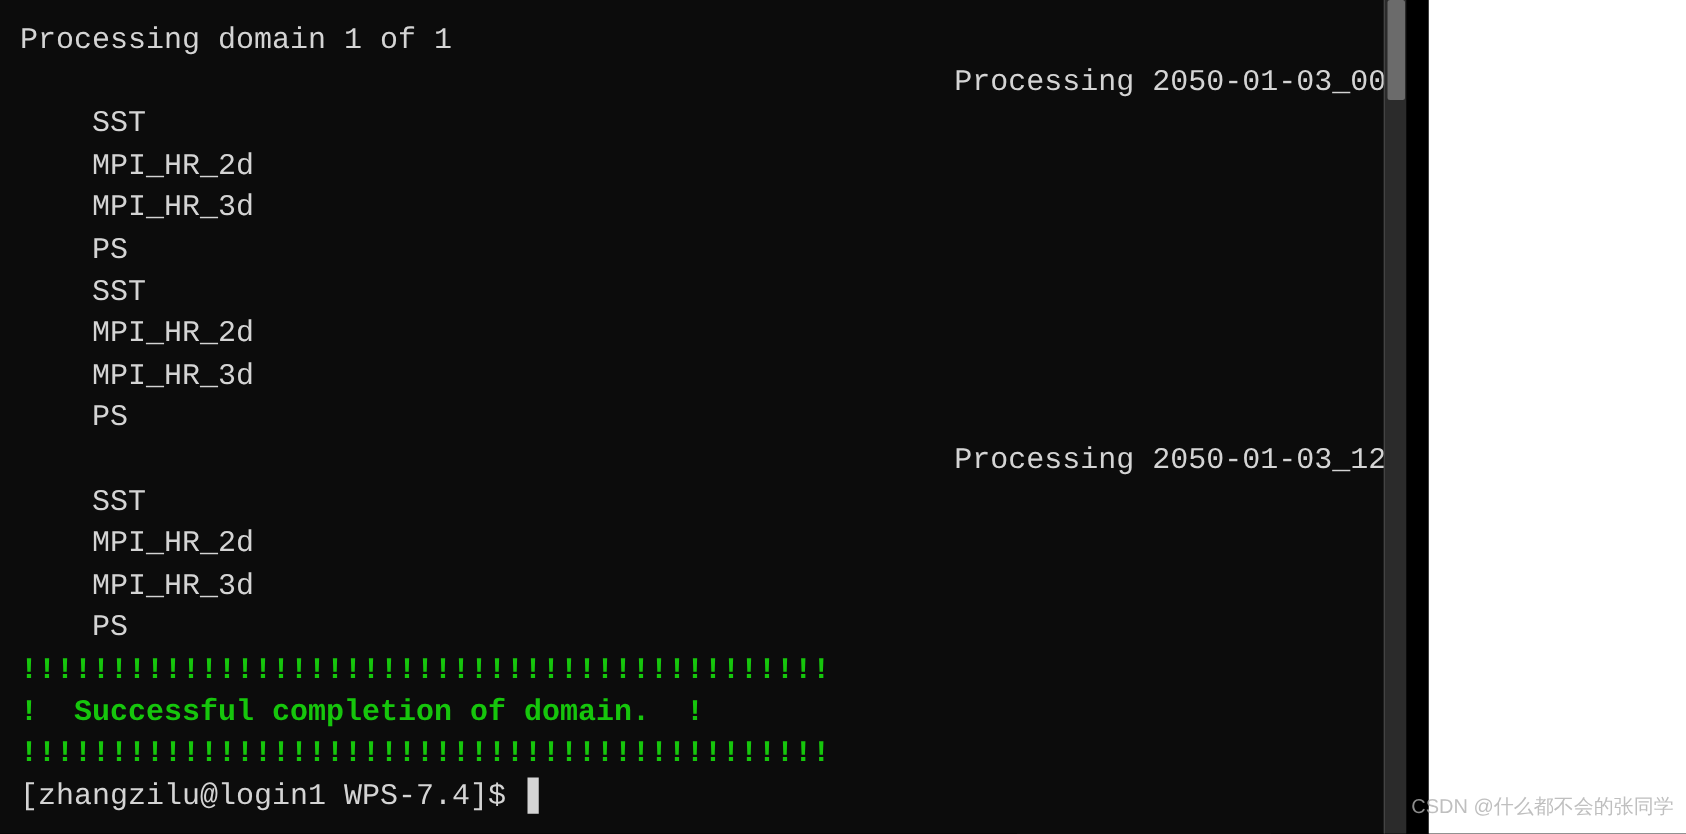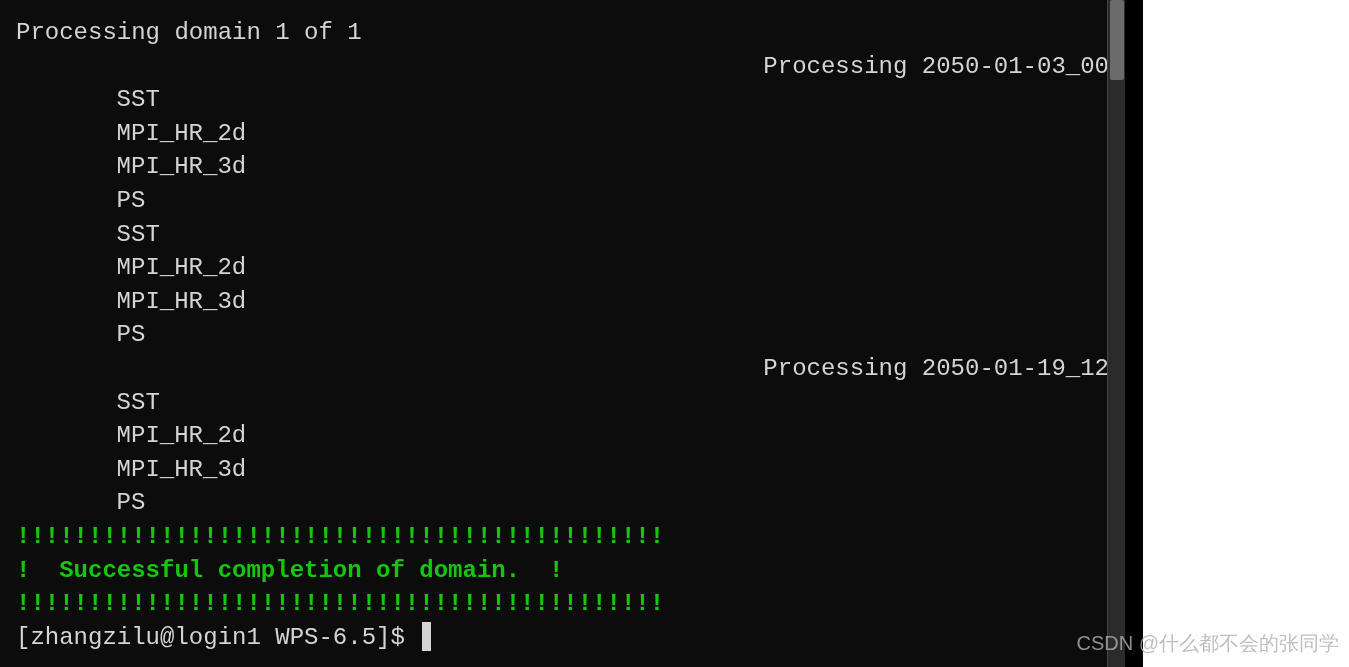--- a/index.html
+++ b/index.html
@@ -27,21 +27,20 @@
     .line {
       white-space: pre;
       color: #d4d4d4;
     }
     .indent-1 {
       padding-left: 1ch;
       text-align: right;
     }
     .indent-4 {
       padding-left: 4ch;
-      margin-left: 43px;
     }
     .green {
       color: #16c60c;
       font-weight: bold;
     }
     .prompt-line {
       white-space: pre;
     }
     .prompt-user {
       color: #d4d4d4;
@@ -79,52 +78,52 @@
       width: 206px;
       height: 667px;
       background: #fff;
     }
     .watermark {
       position: absolute;
       right: 10px;
       bottom: 10px;
       color: #b0b0b0;
       font-family: Arial, sans-serif;
-      font-size: 20px;
+      font-size: 16px;
       opacity: 0.8;
     }
   </style>
 </head>
 <body>
 
 <div class="terminal">
   <div class="line">Processing domain 1 of 1</div>
 
   <div class="line indent-1">Processing 2050-01-03_00</div>
   <div class="line indent-4">SST</div>
   <div class="line indent-4">MPI_HR_2d</div>
   <div class="line indent-4">MPI_HR_3d</div>
   <div class="line indent-4">PS</div>
 
   <div class="line indent-4">SST</div>
   <div class="line indent-4">MPI_HR_2d</div>
   <div class="line indent-4">MPI_HR_3d</div>
   <div class="line indent-4">PS</div>
 
-  <div class="line indent-1">Processing 2050-01-19_12</div>
+  <div class="line indent-1">Processing 2050-01-03_12</div>
   <div class="line indent-4">SST</div>
   <div class="line indent-4">MPI_HR_2d</div>
   <div class="line indent-4">MPI_HR_3d</div>
   <div class="line indent-4">PS</div>
 
   <div class="line green">!!!!!!!!!!!!!!!!!!!!!!!!!!!!!!!!!!!!!!!!!!!!!</div>
   <div class="line green">!  Successful completion of domain.  !</div>
   <div class="line green">!!!!!!!!!!!!!!!!!!!!!!!!!!!!!!!!!!!!!!!!!!!!!</div>
 
-  <div class="prompt-line"><span class="prompt-user">[zhangzilu@login1 WPS-6.5]$ </span><span class="cursor"></span></div>
+  <div class="prompt-line"><span class="prompt-user">[zhangzilu@login1 WPS-7.4]$ </span><span class="cursor"></span></div>
 </div>
 
 <div class="scrollbar">
   <div class="scrollbar-thumb"></div>
 </div>
 
 <div class="right-panel"></div>
 
 <div class="watermark">CSDN @什么都不会的张同学</div>
 

